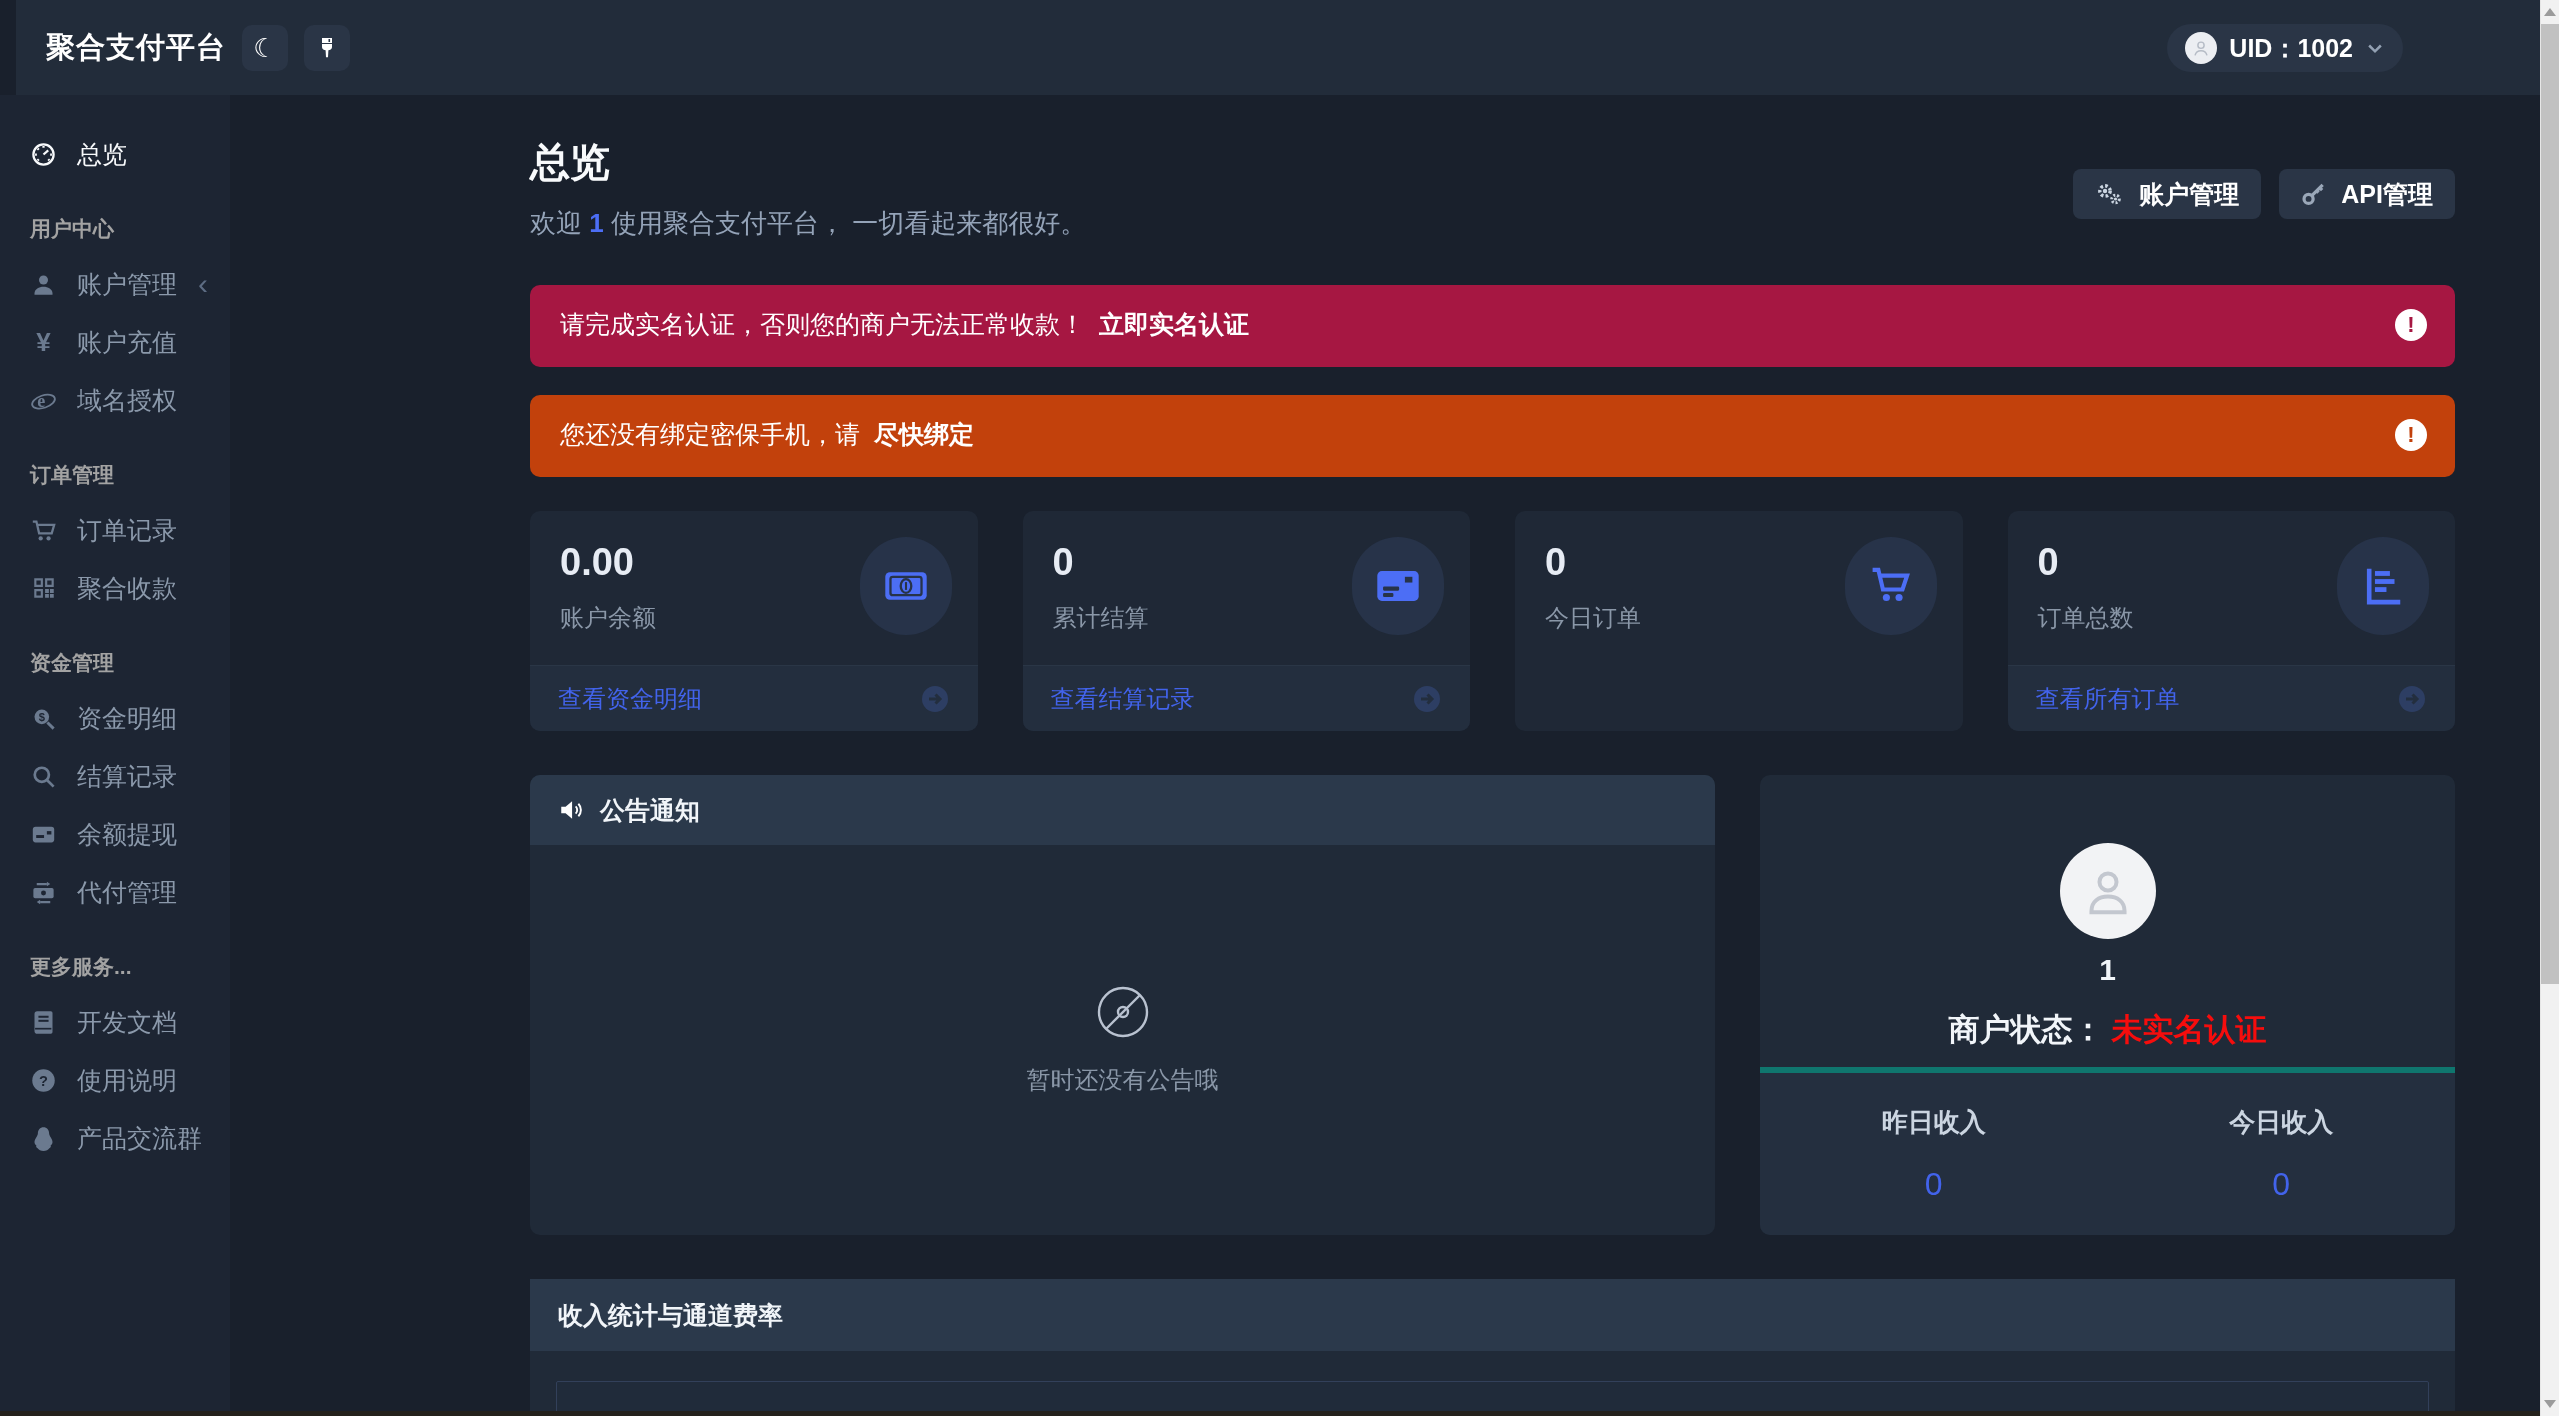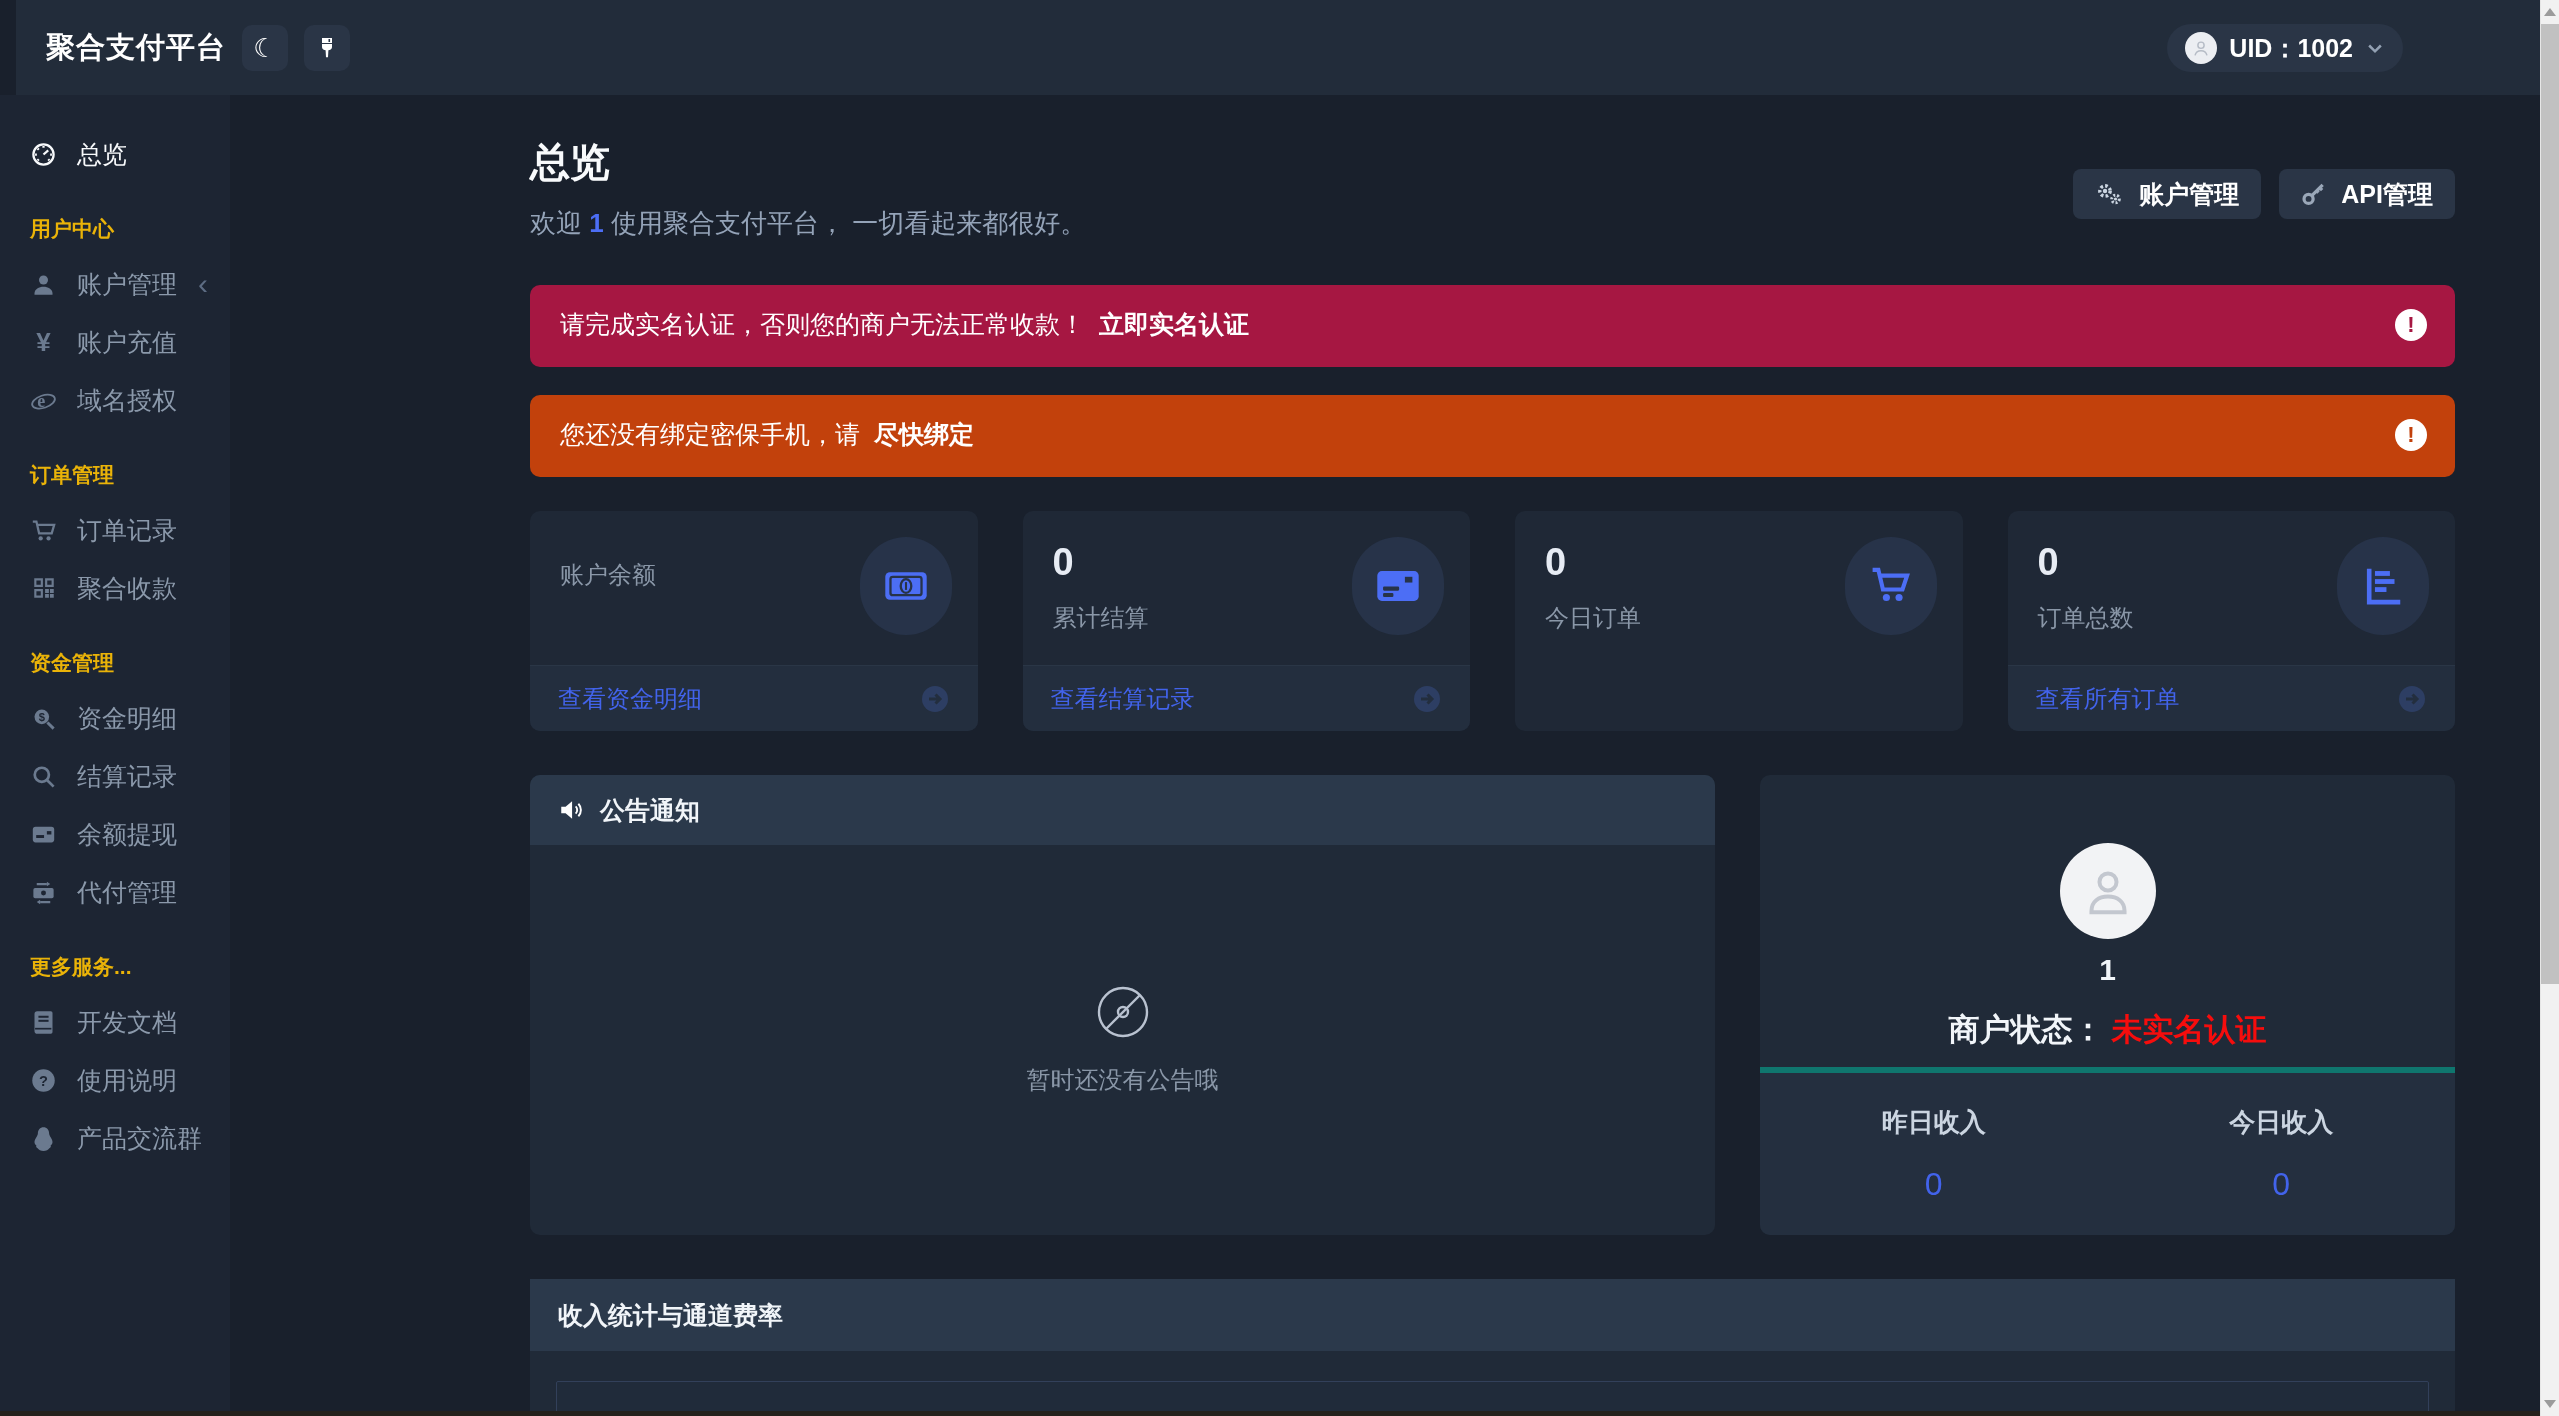--- a/index.html
+++ b/index.html
@@ -15,21 +15,21 @@
   .uid-pill { position:absolute; right:153px; top:24px; height:48px; border-radius:24px; background:#2a3546; display:flex; align-items:center; padding:0 18px; gap:12px; cursor:pointer; }
   .uid-avatar { width:32px; height:32px; border-radius:50%; background:#eceef2; display:flex; align-items:center; justify-content:center; }
   .uid-text { font-size:25px; font-weight:bold; color:#ffffff; }
 
   
   .sidebar { position:absolute; left:0; top:95px; bottom:0; width:230px; background:#1d2533; padding-top:30px; z-index:3; }
   .side-item { height:58px; display:flex; align-items:center; padding-left:30px; gap:20px; font-size:25px; color:#8b99ab; cursor:pointer; position:relative; }
   .side-item .ic { width:27px; height:27px; color:#6b7a8f; flex:0 0 auto; display:flex; align-items:center; justify-content:center; }
   .side-item.active { color:#f8fafc; }
   .side-item.active .ic { color:#f8fafc; }
-  .side-section { margin:32px 0 12px 30px; font-size:21px; font-weight:bold; color:#eab308; }
+  .side-section { margin:32px 0 12px 30px; font-size:21px; font-weight:bold; color:#a3a3a3; }
   .side-chevron { position:absolute; right:22px; font-size:30px; color:#5d6c83; line-height:1; }
   .yen-glyph { font-size:26px; font-weight:bold; }
 
   
   .main { position:absolute; left:230px; top:95px; width:2310px; bottom:0; background:#19202c; padding:40px 85px 0 300px; overflow:hidden; z-index:1; }
   .page-head { display:flex; justify-content:space-between; align-items:flex-start; }
   .page-title { font-size:40px; font-weight:bold; color:#f8fafc; }
   .page-sub { margin-top:16px; font-size:26px; color:#94a3b8; }
   .uid-blue { color:#4c6ef5; font-weight:bold; }
   .actions { display:flex; gap:18px; margin-top:34px; }
@@ -303,20 +303,21 @@
     <div class="alert warn">
       <span>您还没有绑定密保手机，请</span>
       <strong>尽快绑定</strong>
       <span class="excl">!</span>
     </div>
 
     <div class="stats">
 
       <div class="card">
         <div class="card-body">
+          <div class="card-val">0.00</div>
           <div class="card-lbl">账户余额</div>
           <div class="card-pill">
             <svg width="46" height="46" viewBox="0 0 40 40">
                 <rect x="2" y="8" width="36" height="24" rx="4" fill="#4c6ef5"></rect>
                 <rect x="6.5" y="12" width="27" height="16" rx="2" fill="none" stroke="#273349" stroke-width="2"></rect>
                 <ellipse cx="20" cy="20" rx="4.6" ry="6" fill="none" stroke="#273349" stroke-width="2"></ellipse>
                 <rect x="19.1" y="16.6" width="1.8" height="6.8" fill="#273349"></rect>
               </svg>
           </div>
         </div>

